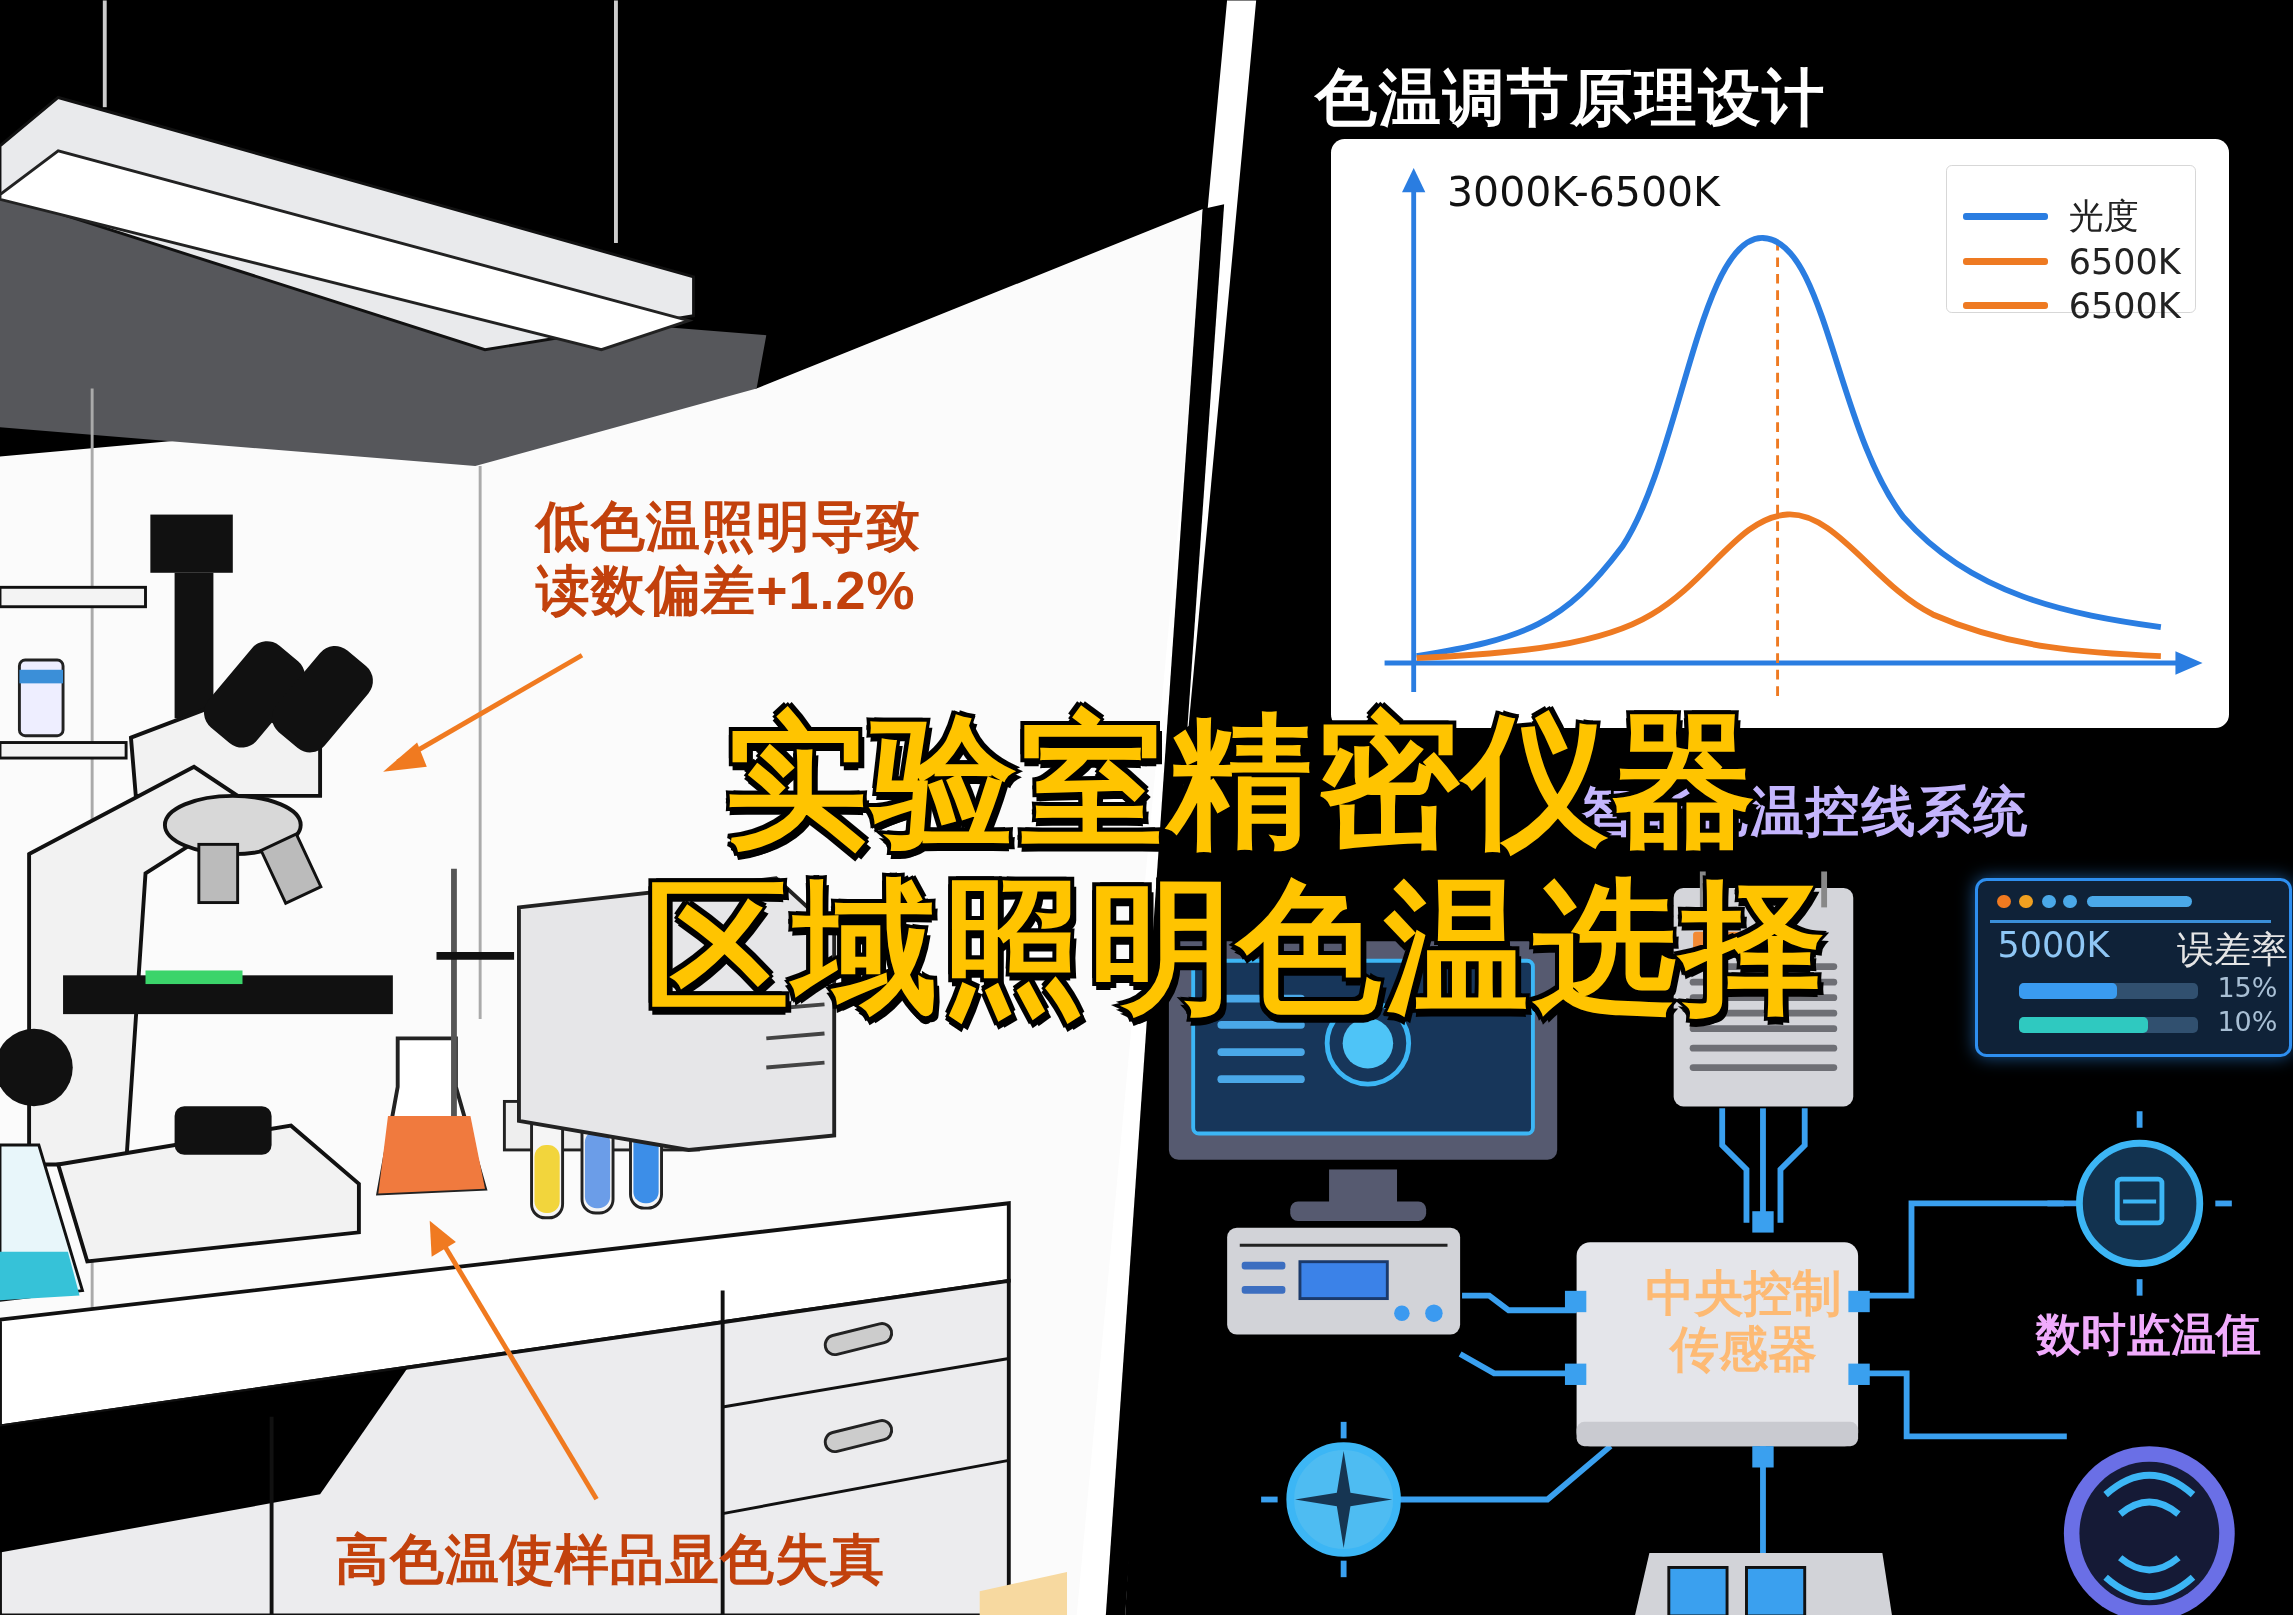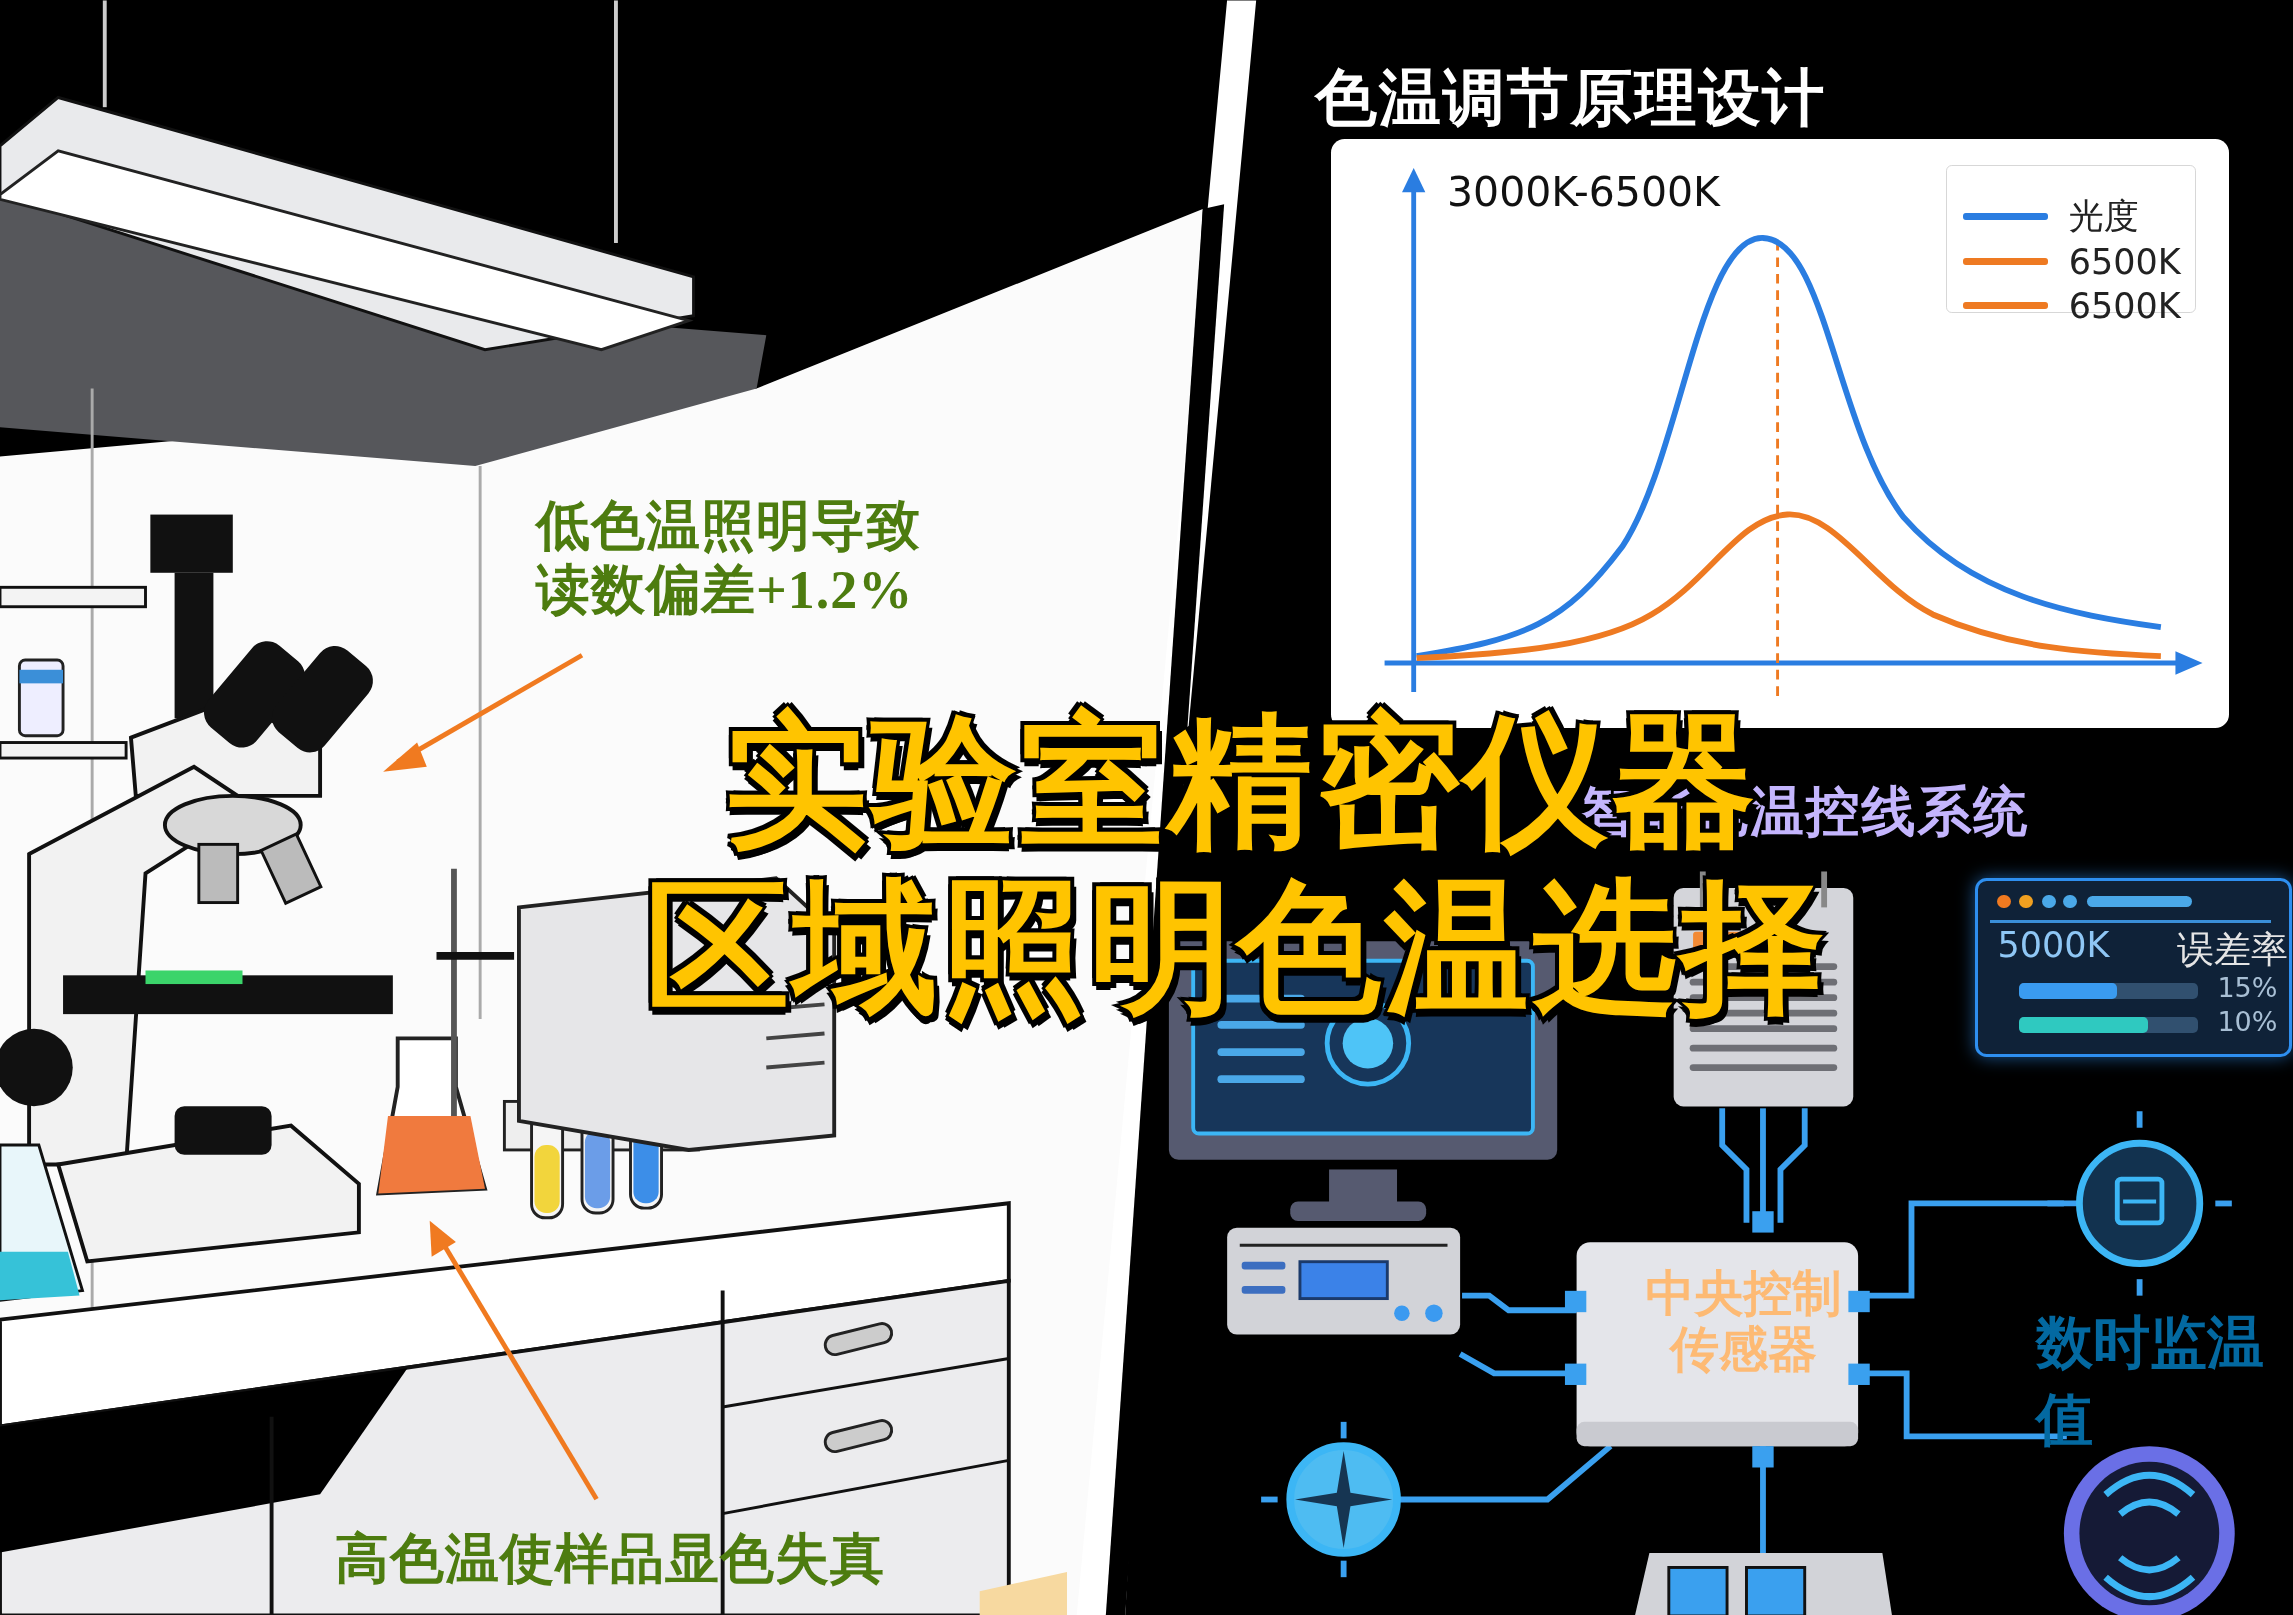--- a/index.html
+++ b/index.html
@@ -1,20 +1,20 @@
 <!DOCTYPE html>
 <html><head>
 <meta charset="utf-8">
 <style>
   html, body { margin:0; padding:0; background:#000; }
   body { width:2294px; height:1616px; position:relative; overflow:hidden; font-family:"DejaVu Sans", "Liberation Sans", sans-serif; }
   .abs { position:absolute; }
   #left-panel { left:0; top:0; width:1261px; height:1616px; }
   #left-panel svg { position:absolute; left:0; top:0; }
-  .callout { position:absolute; color:#4d7c0f; font-weight:bold; font-family:Liberation Serif, serif; line-height:1.18; letter-spacing:1px; }
+  .callout { position:absolute; color:#c2410c; font-weight:bold; font-family:Liberation Sans, sans-serif; line-height:1.18; letter-spacing:1px; }
   #callout-low { left:536px; top:495px; font-size:54px; }
   #callout-high { left:335px; top:1528px; font-size:54px; }
   #right-title { left:1315px; top:56px; color:#fff; font-weight:bold; font-size:62px; letter-spacing:1.9px; }
   #chart-card { left:1331px; top:139px; width:898px; height:589px; background:#fff; border-radius:13.6px; }
   #chart-card svg { position:absolute; left:0; top:0; }
   #chart-range { position:absolute; left:116px; top:29px; font-size:41px; color:#111; }
   #legend { position:absolute; left:615px; top:26px; width:248px; height:146px; border:1.9px solid #d7d7d7; border-radius:5.8px; background:#fff; }
   .legend-row { position:absolute; left:0; height:45px; display:flex; align-items:center;margin-top:24px; }
   .legend-line { width:85px; height:6.8px; border-radius:2.9px; margin-left:15.5px; margin-right:21.3px; }
   .legend-label { font-size:35px; color:#222; }
@@ -26,21 +26,21 @@
   #diagram { left:1164px; top:854px; width:1130px; height:762px; }
   #diagram svg { position:absolute; left:0; top:0; }
   #status-panel { left:1975px; top:878px; width:311px; height:173px; border:3.9px solid #2e8ff0; border-radius:11.6px; background:#0f2238; box-shadow:0 0 17.5px rgba(46,143,240,.6); }
   .sp-dot { position:absolute; top:13.6px; width:13.6px; height:13.6px; border-radius:50%; }
   #sp-temp { position:absolute; left:19.4px; top:44px; font-size:35px; color:#8fc7f5; }
   #sp-err-label { position:absolute; right:1px; top:44px; font-size:37px; color:#e5e5e5; }
   .sp-bar-track { position:absolute; left:41px; width:179px; height:15.5px; background:#31506f; border-radius:4.9px; }
   .sp-bar-fill { height:15.5px; border-radius:4.9px; }
   .sp-val { position:absolute; right:11.6px; font-size:27px; color:#a8bfd4; }
   #center-label { left:1622px; top:1266px; width:243px; text-align:center; font-size:49px; font-weight:bold; color:#fdba74; line-height:1.15; }
-  #monitor-label { left:2036px; top:1305px; font-size:57px; color:#0369a1; font-weight:bold; }
+  #monitor-label { left:2036px; top:1305px; font-size:45px; color:#f0abfc; font-weight:bold; }
 </style>
 </head>
 <body>
 
 <div id="left-panel" class="abs">
   <svg width="1261" height="1616" viewBox="0 0 1300 1665">
     <rect x="0" y="0" width="1300" height="1665" fill="#000"></rect>
 
     <polygon points="0,470 0,1665 1160,1665 1240,215 780,400" fill="#fbfbfb"></polygon>
     <polygon points="0,205 0,440 490,480 780,400 790,345 600,330" fill="#56575b"></polygon>

